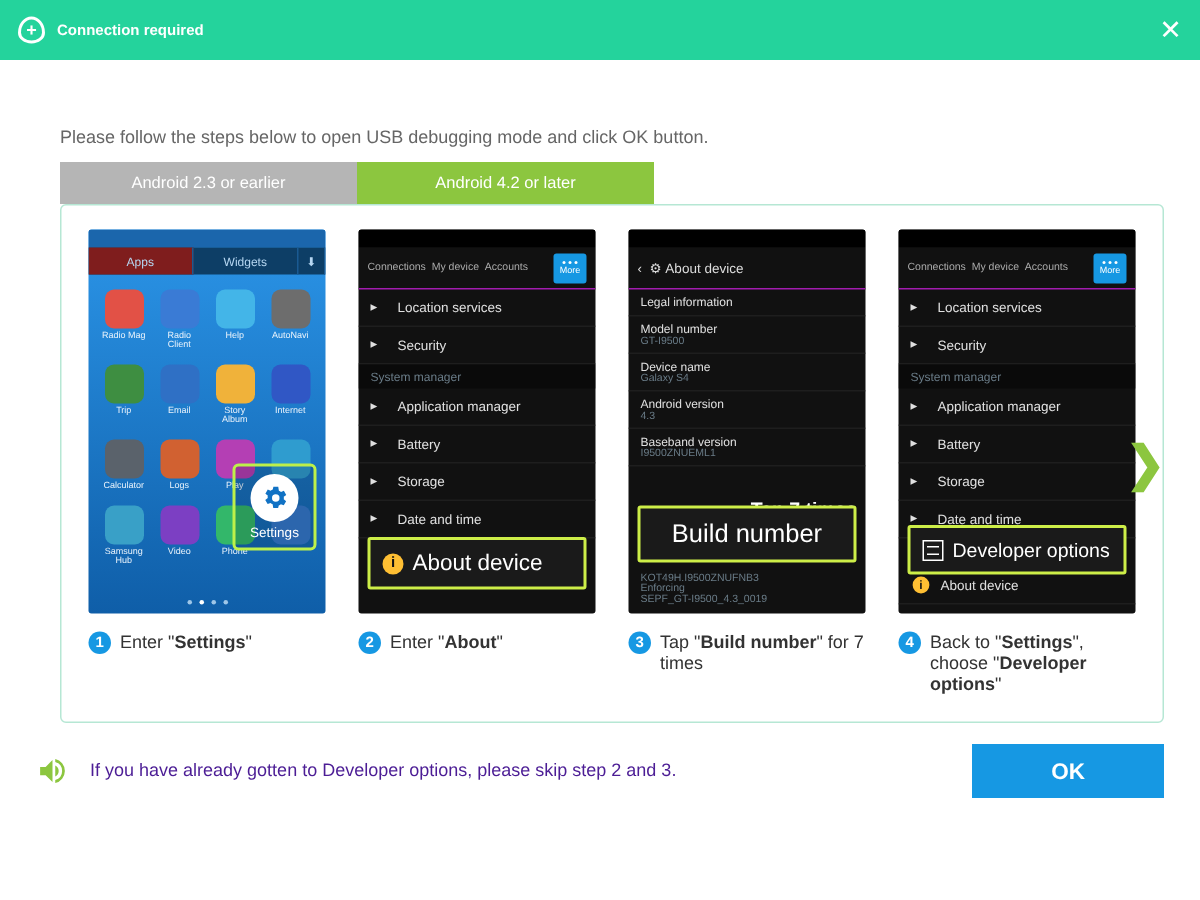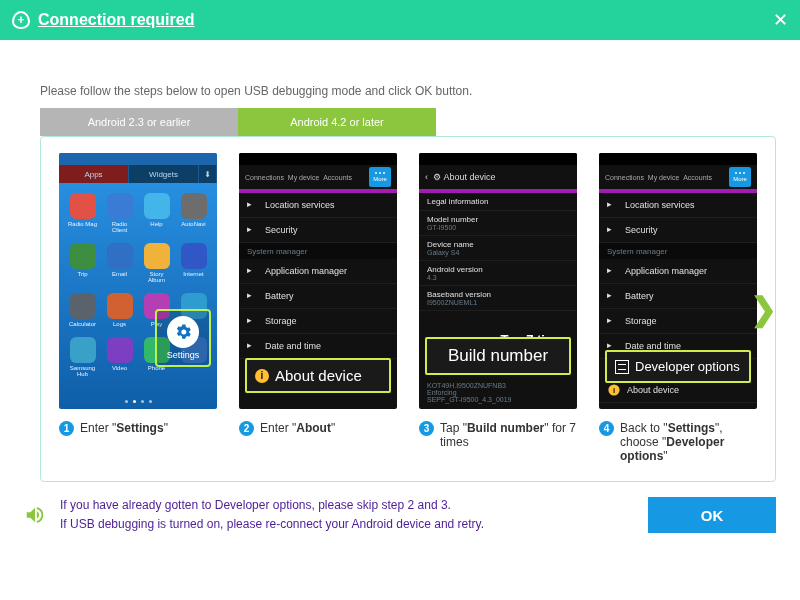--- a/index.html
+++ b/index.html
@@ -2,21 +2,21 @@
 <html><head>
 <meta charset="utf-8">
 <style>
 * { margin:0; padding:0; box-sizing:border-box; font-family:Arial,Helvetica,sans-serif; }
 body { background:#fff; width:800px; height:600px; overflow:hidden; }
 
 
 .titlebar{ height:40px; background:#24d39c; display:flex; align-items:center; padding:0 12px; color:#fff; }
 .titlebar .shield{ width:18px;height:18px;border:2px solid #fff;border-radius:50% 50% 50% 50% / 60% 60% 40% 40%; position:relative; margin-right:8px; display:flex;align-items:center;justify-content:center; }
 .titlebar .shield::after{ content:"+"; color:#fff; font-size:12px; font-weight:bold; line-height:1; }
-.titlebar h1{ font-size:16px; font-weight:bold; flex:1;text-decoration:underline; }
+.titlebar h1{ font-size:10px; font-weight:bold; flex:1; }
 .titlebar .close{ font-size:18px; cursor:pointer; }
 
 .content{ padding:16px 24px 0 40px;margin-top:28px; }
 .intro{ color:#666; font-size:12px; margin-bottom:10px; }
 
 
 .tabs{ display:flex; gap:0; }
 .tab{ width:198px; height:28px; display:flex;align-items:center;justify-content:center; font-size:11px; color:#fff; background:#b5b5b5; cursor:pointer; }
 .tab.active{ background:#8cc63f; }
 
@@ -39,21 +39,21 @@
 .p1 .lbl{ font-size:6px;text-align:center;color:#e9f3fc; display:block; }
 .p1 .settings-hl{ position:absolute; right:6px; bottom:42px; width:56px;height:58px; border:2px solid #bdf04a; border-radius:4px; display:flex;flex-direction:column;align-items:center;justify-content:center; background:rgba(0,0,0,0.15); }
 .p1 .gear{ width:32px;height:32px;border-radius:50%;background:#fff;display:flex;align-items:center;justify-content:center; }
 .p1 .gear svg{ width:20px;height:20px; }
 .p1 .dots{ position:absolute;bottom:6px;left:0;right:0;display:flex;justify-content:center;gap:5px; }
 .p1 .dots i{ width:3px;height:3px;border-radius:50%;background:#9ec6e8;display:block; }
 .p1 .dots i.on{ background:#fff; }
 
 
 .dark .status{ height:12px;background:#000; }
-.dark .hdr{ height:28px;background:#111;display:flex;align-items:center;color:#ddd;font-size:9px;padding:0 6px;border-bottom:4px solid #a21caf; }
+.dark .hdr{ height:28px;background:#111;display:flex;align-items:center;color:#ddd;font-size:9px;padding:0 6px;border-bottom:1px solid #a21caf; }
 .dark .hdr.blue-more{ justify-content:space-between; }
 .dark .more{ width:22px;height:20px;background:#1698e3;border-radius:2px;display:flex;flex-direction:column;align-items:center;justify-content:center;gap:2px; }
 .dark .more .d{ display:flex;gap:2px; }
 .dark .more .d i{ width:2px;height:2px;background:#fff;border-radius:50%;display:block; }
 .dark .row{ height:25px;display:flex;align-items:center;gap:6px;padding:0 8px;border-bottom:1px solid #1e1e1e;color:#e0e0e0;font-size:9px; }
 .dark .row .ricon{ width:12px;height:12px;display:inline-block; }
 .dark .section{ height:16px;background:#0a0a0a;color:#6a7c88;font-size:8px;padding:0 8px;display:flex;align-items:center; }
 .dark .callout{ position:absolute; left:6px; right:6px; bottom:16px; border:2px solid #cdee48; border-radius:2px; background:#1a1a1a; padding:7px 8px; display:flex; align-items:center; gap:6px; }
 .dark .callout .txt{ color:#fff;font-size:15px; }
 .infoic{ width:14px;height:14px;border-radius:50%;background:#ffbf33;display:inline-flex;align-items:center;justify-content:center;color:#111;font-size:10px;font-weight:bold; }
@@ -350,16 +350,15 @@
     <div class="navarrow">❯</div>
   </div>
 </div>
 
 <div class="footer">
   <svg class="speaker" viewBox="0 0 24 24">
       <path fill="#8cc63f" d="M3 9v6h4l5 5V4L7 9H3zm13.5 3a4.5 4.5 0 0 0-2.5-4v8a4.5 4.5 0 0 0 2.5-4zm-2.5-8.7v2.1A7 7 0 0 1 19 12a7 7 0 0 1-5 6.6v2.1A9 9 0 0 0 21 12a9 9 0 0 0-7-8.7z"></path>
     </svg>
   <div class="ftext">
     <div>If you have already gotten to Developer options, please skip step 2 and 3.</div>
-    <div>If USB debugging is turned on, please re-connect your Android device and retry.</div>
   </div>
   <button class="okbtn">OK</button>
 </div>
 
 </body></html>

